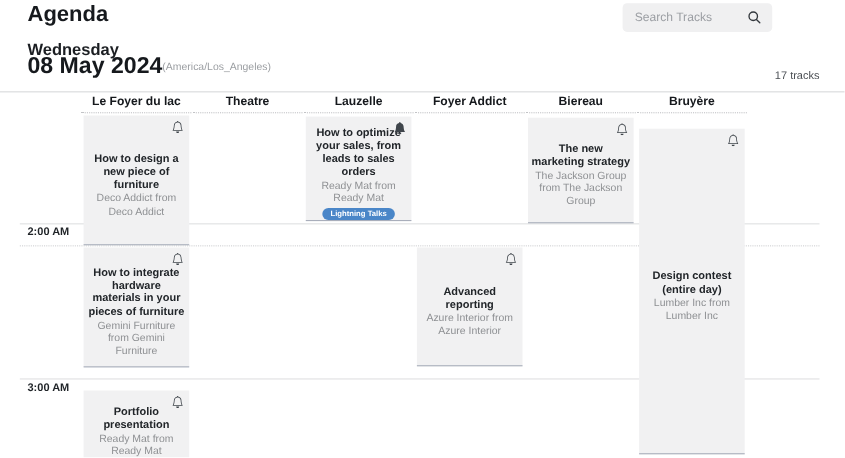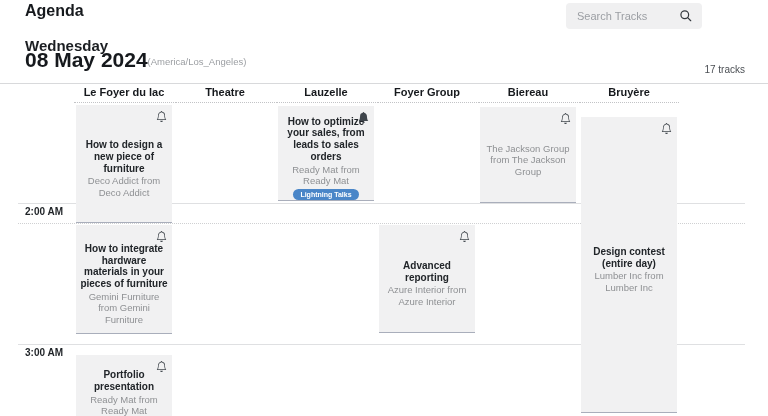--- a/index.html
+++ b/index.html
@@ -1,21 +1,21 @@
 <!DOCTYPE html>
 <html><head>
 <meta charset="utf-8">
 <style>
   html,body{margin:0;padding:0;background:#fff;}
   #app{
     position:relative;width:768px;height:416px;overflow:hidden;background:#fff;
     font-family:"Liberation Sans",sans-serif;color:#212529;
   }
   
-  .page-title{position:absolute;left:25px;top:2px;font-size:16px;font-weight:bold;color:#16191d;}
+  .page-title{position:absolute;left:25px;top:2px;font-size:20px;font-weight:bold;color:#16191d;}
   .searchbox{position:absolute;top:3px;right:66px;width:136px;height:26px;background:#f0f0f1;border-radius:4px;}
   .searchbox input{
     position:absolute;left:0;top:0;width:100%;height:100%;box-sizing:border-box;
     background:transparent;border:none;outline:none;padding:0 30px 0 11px;
     font-family:"Liberation Sans",sans-serif;font-size:11px;color:#444;
   }
   .searchbox input::placeholder{color:#9b9ea3;}
   .mag{position:absolute;right:9px;top:6px;width:14px;height:14px;cursor:pointer;}
   .weekday{position:absolute;left:25px;top:37px;font-size:15px;font-weight:bold;color:#1b1e22;}
   .date-line{position:absolute;left:25px;top:48px;font-size:21px;font-weight:bold;color:#16191d;white-space:nowrap;}
@@ -67,21 +67,21 @@
   <div class="weekday">Wednesday</div>
   <div class="date-line">
     <span>08 May 2024</span><span class="tz">(America/Los_Angeles)</span>
   </div>
   <div class="tracks-count">17 tracks</div>
   <div class="top-divider"></div>
 
 <div class="col-header" style="left: 74px; width: 100px;">Le Foyer du lac</div>
     <div class="col-header" style="left: 175px; width: 100px;">Theatre</div>
     <div class="col-header" style="left: 276px; width: 100px;">Lauzelle</div>
-    <div class="col-header" style="left: 377px; width: 100px;">Foyer Group</div>
+    <div class="col-header" style="left: 377px; width: 100px;">Foyer Addict</div>
     <div class="col-header" style="left: 478px; width: 100px;">Biereau</div>
     <div class="col-header" style="left: 579px; width: 100px;">Bruyère</div>
     <div class="row-line" style="top: 203px;"></div>
     <div class="time-label" style="top: 206px;">2:00 AM</div>
     <div class="row-line dotted" style="top: 223px;"></div>
     <div class="row-line" style="top: 344px;"></div>
     <div class="time-label" style="top: 347px;">3:00 AM</div>
     <div class="card" style="left: 76px; width: 96px; top: 105px; height: 118px;">
       <span class="bell"><svg viewBox="0 0 16 16" width="11" height="11">
           <path fill="currentColor" d="M8 16a2 2 0 0 0 2-2H6a2 2 0 0 0 2 2zM8 1.918l-.797.161A4.002 4.002 0 0 0 4 6c0 .628-.134 2.197-.459 3.742-.16.767-.376 1.566-.663 2.258h10.244c-.287-.692-.502-1.49-.663-2.258C12.134 8.197 12 6.628 12 6a4.002 4.002 0 0 0-3.203-3.92L8 1.917zM14.22 12c.223.447.481.801.78 1H1c.299-.199.557-.553.78-1C2.68 10.2 3 6.88 3 6c0-2.42 1.72-4.44 4.005-4.901a1 1 0 1 1 1.99 0A5.002 5.002 0 0 1 13 6c0 .88.32 4.2 1.22 6z"></path>
@@ -126,20 +126,21 @@
       <div class="card-body">
         <div class="card-title">Advanced reporting</div>
         <div class="card-speaker">Azure Interior from Azure Interior</div>
       </div>
     </div>
     <div class="card" style="left: 480px; width: 96px; top: 107px; height: 96px;">
       <span class="bell"><svg viewBox="0 0 16 16" width="11" height="11">
           <path fill="currentColor" d="M8 16a2 2 0 0 0 2-2H6a2 2 0 0 0 2 2zM8 1.918l-.797.161A4.002 4.002 0 0 0 4 6c0 .628-.134 2.197-.459 3.742-.16.767-.376 1.566-.663 2.258h10.244c-.287-.692-.502-1.49-.663-2.258C12.134 8.197 12 6.628 12 6a4.002 4.002 0 0 0-3.203-3.92L8 1.917zM14.22 12c.223.447.481.801.78 1H1c.299-.199.557-.553.78-1C2.68 10.2 3 6.88 3 6c0-2.42 1.72-4.44 4.005-4.901a1 1 0 1 1 1.99 0A5.002 5.002 0 0 1 13 6c0 .88.32 4.2 1.22 6z"></path>
         </svg></span>
       <div class="card-body">
+        <div class="card-title">The new marketing strategy</div>
         <div class="card-speaker">The Jackson Group from The Jackson Group</div>
       </div>
     </div>
     <div class="card" style="left: 581px; width: 96px; top: 117px; height: 296px;">
       <span class="bell"><svg viewBox="0 0 16 16" width="11" height="11">
           <path fill="currentColor" d="M8 16a2 2 0 0 0 2-2H6a2 2 0 0 0 2 2zM8 1.918l-.797.161A4.002 4.002 0 0 0 4 6c0 .628-.134 2.197-.459 3.742-.16.767-.376 1.566-.663 2.258h10.244c-.287-.692-.502-1.49-.663-2.258C12.134 8.197 12 6.628 12 6a4.002 4.002 0 0 0-3.203-3.92L8 1.917zM14.22 12c.223.447.481.801.78 1H1c.299-.199.557-.553.78-1C2.68 10.2 3 6.88 3 6c0-2.42 1.72-4.44 4.005-4.901a1 1 0 1 1 1.99 0A5.002 5.002 0 0 1 13 6c0 .88.32 4.2 1.22 6z"></path>
         </svg></span>
       <div class="card-body">
         <div class="card-title">Design contest (entire day)</div>
         <div class="card-speaker">Lumber Inc from Lumber Inc</div>

